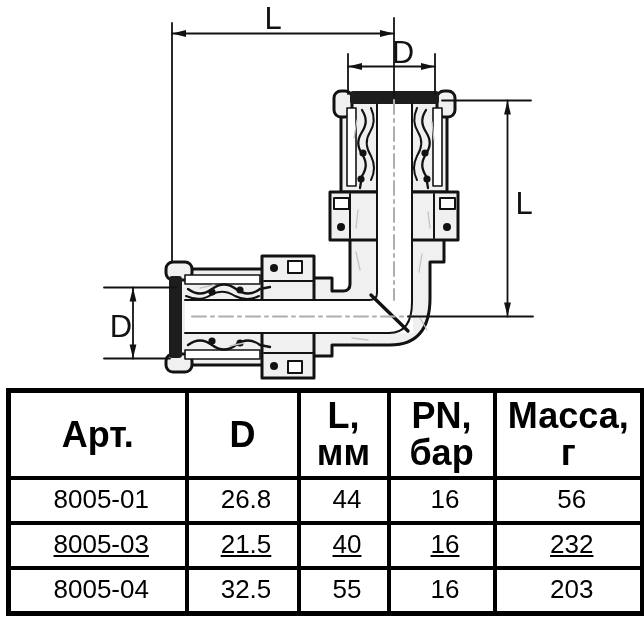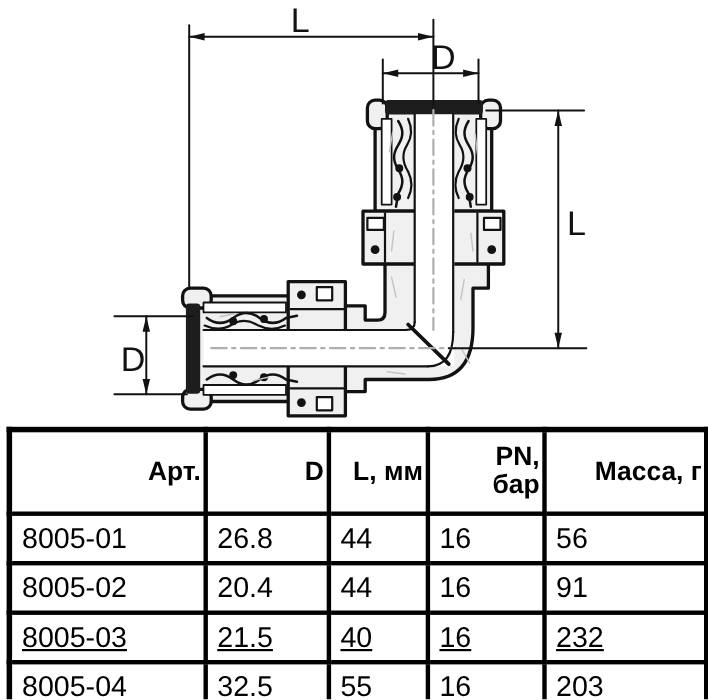--- a/index.html
+++ b/index.html
@@ -5,23 +5,23 @@
   html,body{margin:0;padding:0;background:#fff;}
   body{width:644px;height:636px;position:relative;font-family:"Liberation Sans",sans-serif;-webkit-font-smoothing:antialiased;}
   #stage{position:absolute;inset:0;background:#fff;overflow:hidden;}
   svg text{font-family:"Liberation Sans","DejaVu Sans",sans-serif;fill:#121212;}
 
   
   #spec-table{position:absolute;left:6px;top:388px;border-collapse:collapse;table-layout:fixed;
               width:634px;background:#fff;color:#000;}
   #spec-table th,#spec-table td{border:4px solid #000;overflow:hidden;}
   #spec-table{border:5px solid #000;}
-  #spec-table th{font-size:24px;font-weight:700;text-align:right;vertical-align:middle;
+  #spec-table th{font-size:36px;font-weight:700;text-align:center;vertical-align:middle;
                  line-height:1.04;padding:4px 2px;white-space:pre-line;height:64px;}
-  #spec-table td{font-size:26px;font-weight:400;text-align:left;vertical-align:middle;
+  #spec-table td{font-size:26px;font-weight:400;text-align:center;vertical-align:middle;
                  padding:2px 2px 4px 9px;height:35px;line-height:1;}
 </style>
 </head>
 <body>
 
 <div id="stage">
 
 <svg width="644" height="389" viewBox="0 0 644 389">
   <g stroke-linecap="round" stroke-linejoin="round">
 
@@ -168,27 +168,20 @@
     </tr>
   </thead>
   <tbody>
     <tr style="height:40px;">
       <td>8005-01</td>
       <td>26.8</td>
       <td>44</td>
       <td>16</td>
       <td>56</td>
     </tr>
-    <tr style="height:35px;">
-      <td>8005-02</td>
-      <td>20.4</td>
-      <td>44</td>
-      <td>16</td>
-      <td>91</td>
-    </tr>
     <tr style="height:38px;text-decoration:underline;">
       <td>8005-03</td>
       <td>21.5</td>
       <td>40</td>
       <td>16</td>
       <td>232</td>
     </tr>
     <tr style="height:37px;">
       <td>8005-04</td>
       <td>32.5</td>

